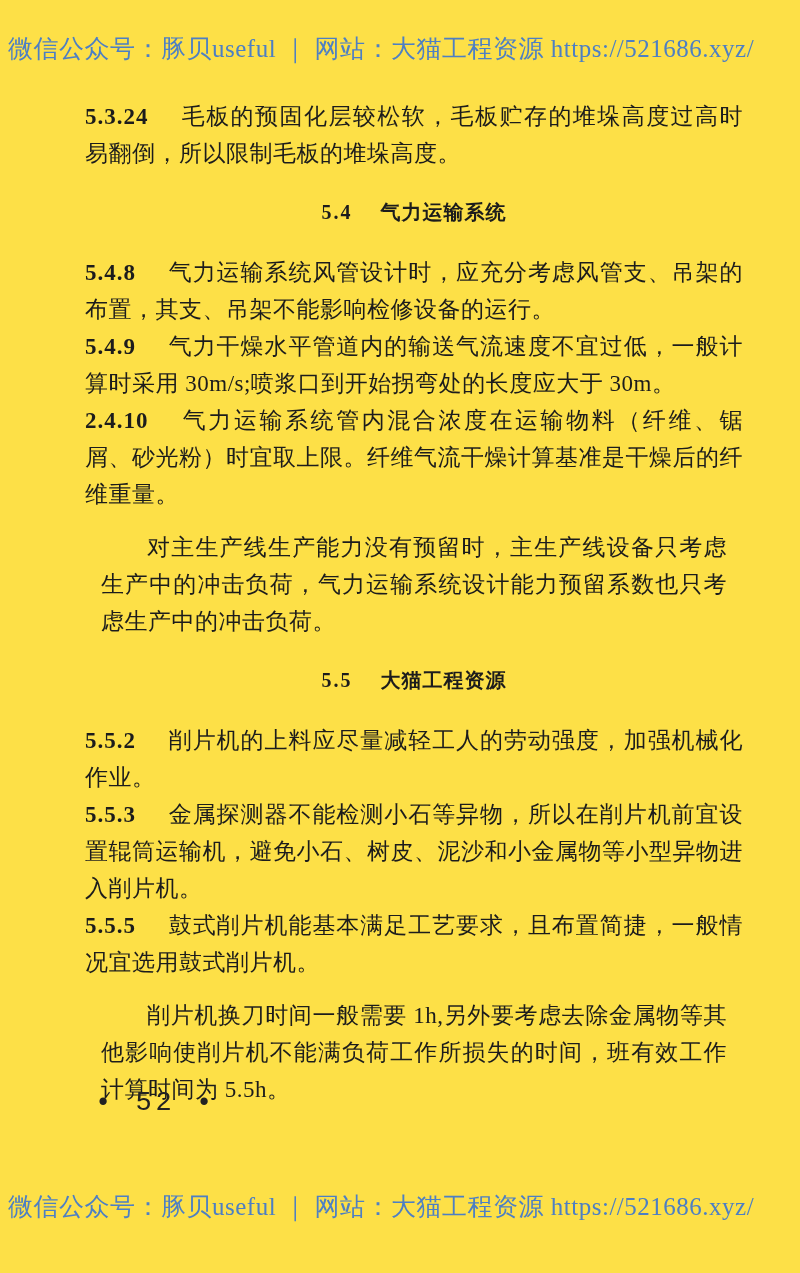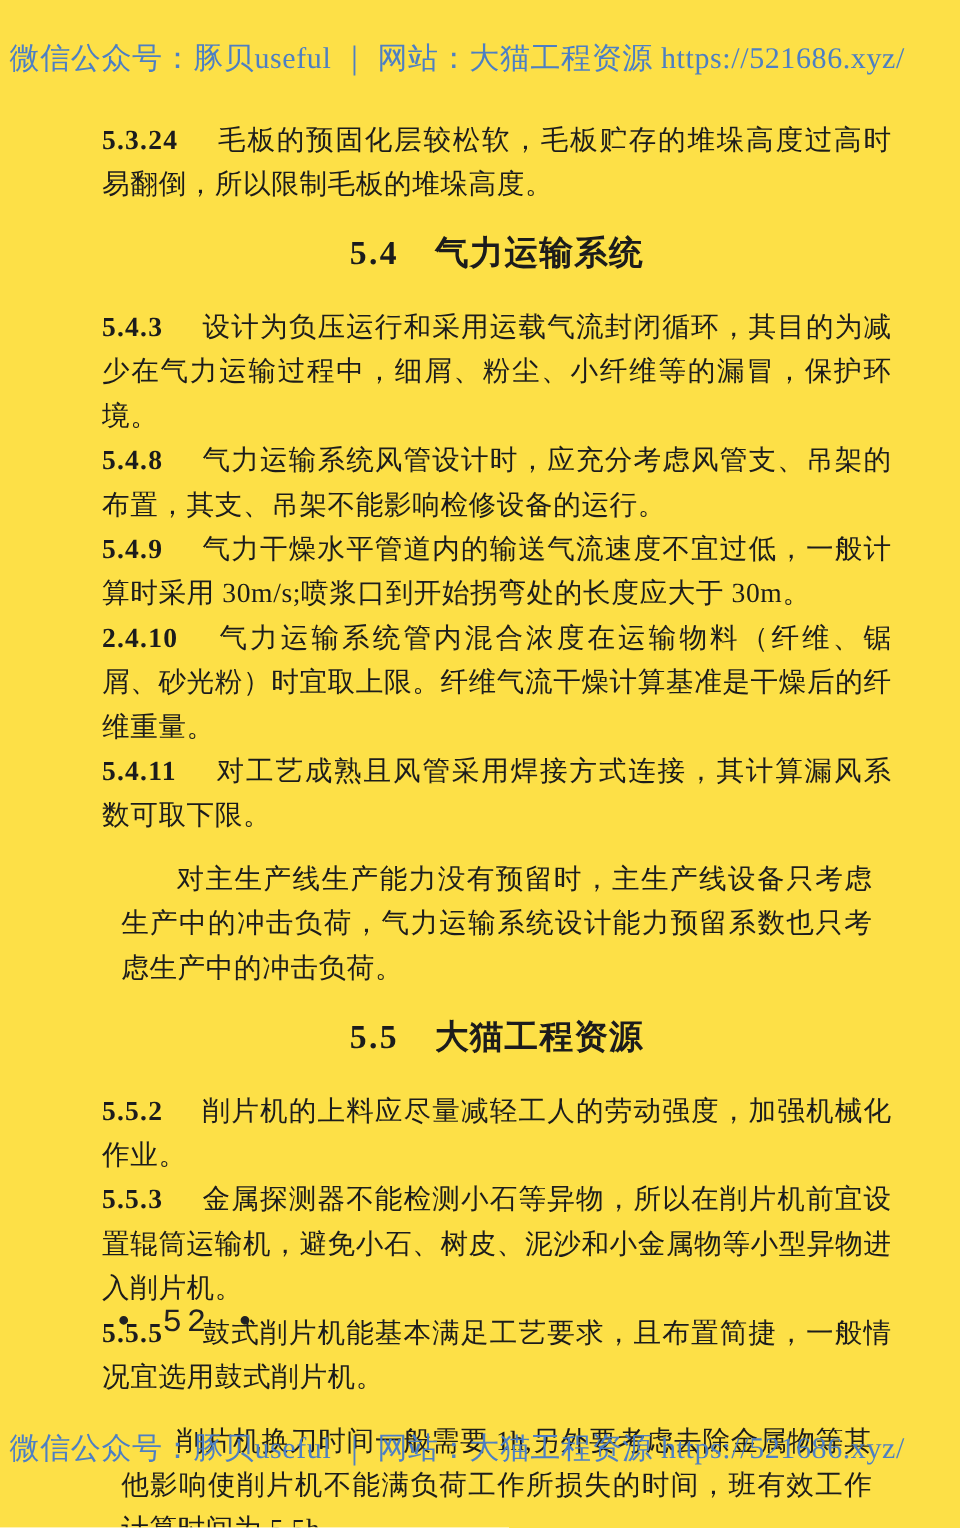--- a/index.html
+++ b/index.html
@@ -43,21 +43,21 @@
     font-weight: bold;
     margin-right: 26px;
     letter-spacing: 1px;
   }
   .para {
     margin: 16px;
     text-indent: 2em;
   }
   .heading {
     margin: 24px 0 26px 0;
-    font-size: 28px;
+    font-size: 20px;
     font-weight: bold;
     text-align: center;
     letter-spacing: 1px;
     line-height: 32px;
   }
   .heading .hnum { margin-right: 22px; letter-spacing: 2px; }
   .page-number {
     position: absolute;
     left: 95px;
     top: 1088px;
@@ -79,45 +79,37 @@
     <p class="clause">
       <span class="num">5.3.24</span>
       <span>毛板的预固化层较松软，毛板贮存的堆垛高度过高时易翻倒，所以限制毛板的堆垛高度。</span>
     </p>
 
     <h2 class="heading">
       <span class="hnum">5.4</span>
       <span>气力运输系统</span>
     </h2>
 
-    <p class="clause">
-      <span class="num">5.4.3</span>
-      <span>设计为负压运行和采用运载气流封闭循环，其目的为减少在气力运输过程中，细屑、粉尘、小纤维等的漏冒，保护环境。</span>
-    </p>
 
 
     <p class="clause">
       <span class="num">5.4.8</span>
       <span>气力运输系统风管设计时，应充分考虑风管支、吊架的布置，其支、吊架不能影响检修设备的运行。</span>
     </p>
 
     <p class="clause">
       <span class="num">5.4.9</span>
       <span>气力干燥水平管道内的输送气流速度不宜过低，一般计算时采用 30m/s;喷浆口到开始拐弯处的长度应大于 30m。</span>
     </p>
 
     <p class="clause">
       <span class="num">2.4.10</span>
       <span>气力运输系统管内混合浓度在运输物料（纤维、锯屑、砂光粉）时宜取上限。纤维气流干燥计算基准是干燥后的纤维重量。</span>
     </p>
 
-    <p class="clause">
-      <span class="num">5.4.11</span>
-      <span>对工艺成熟且风管采用焊接方式连接，其计算漏风系数可取下限。</span>
-    </p>
 
     <p class="para">对主生产线生产能力没有预留时，主生产线设备只考虑生产中的冲击负荷，气力运输系统设计能力预留系数也只考虑生产中的冲击负荷。</p>
 
     <h2 class="heading">
       <span class="hnum">5.5</span>
       <span>大猫工程资源</span>
     </h2>
 
     <p class="clause">
       <span class="num">5.5.2</span>

